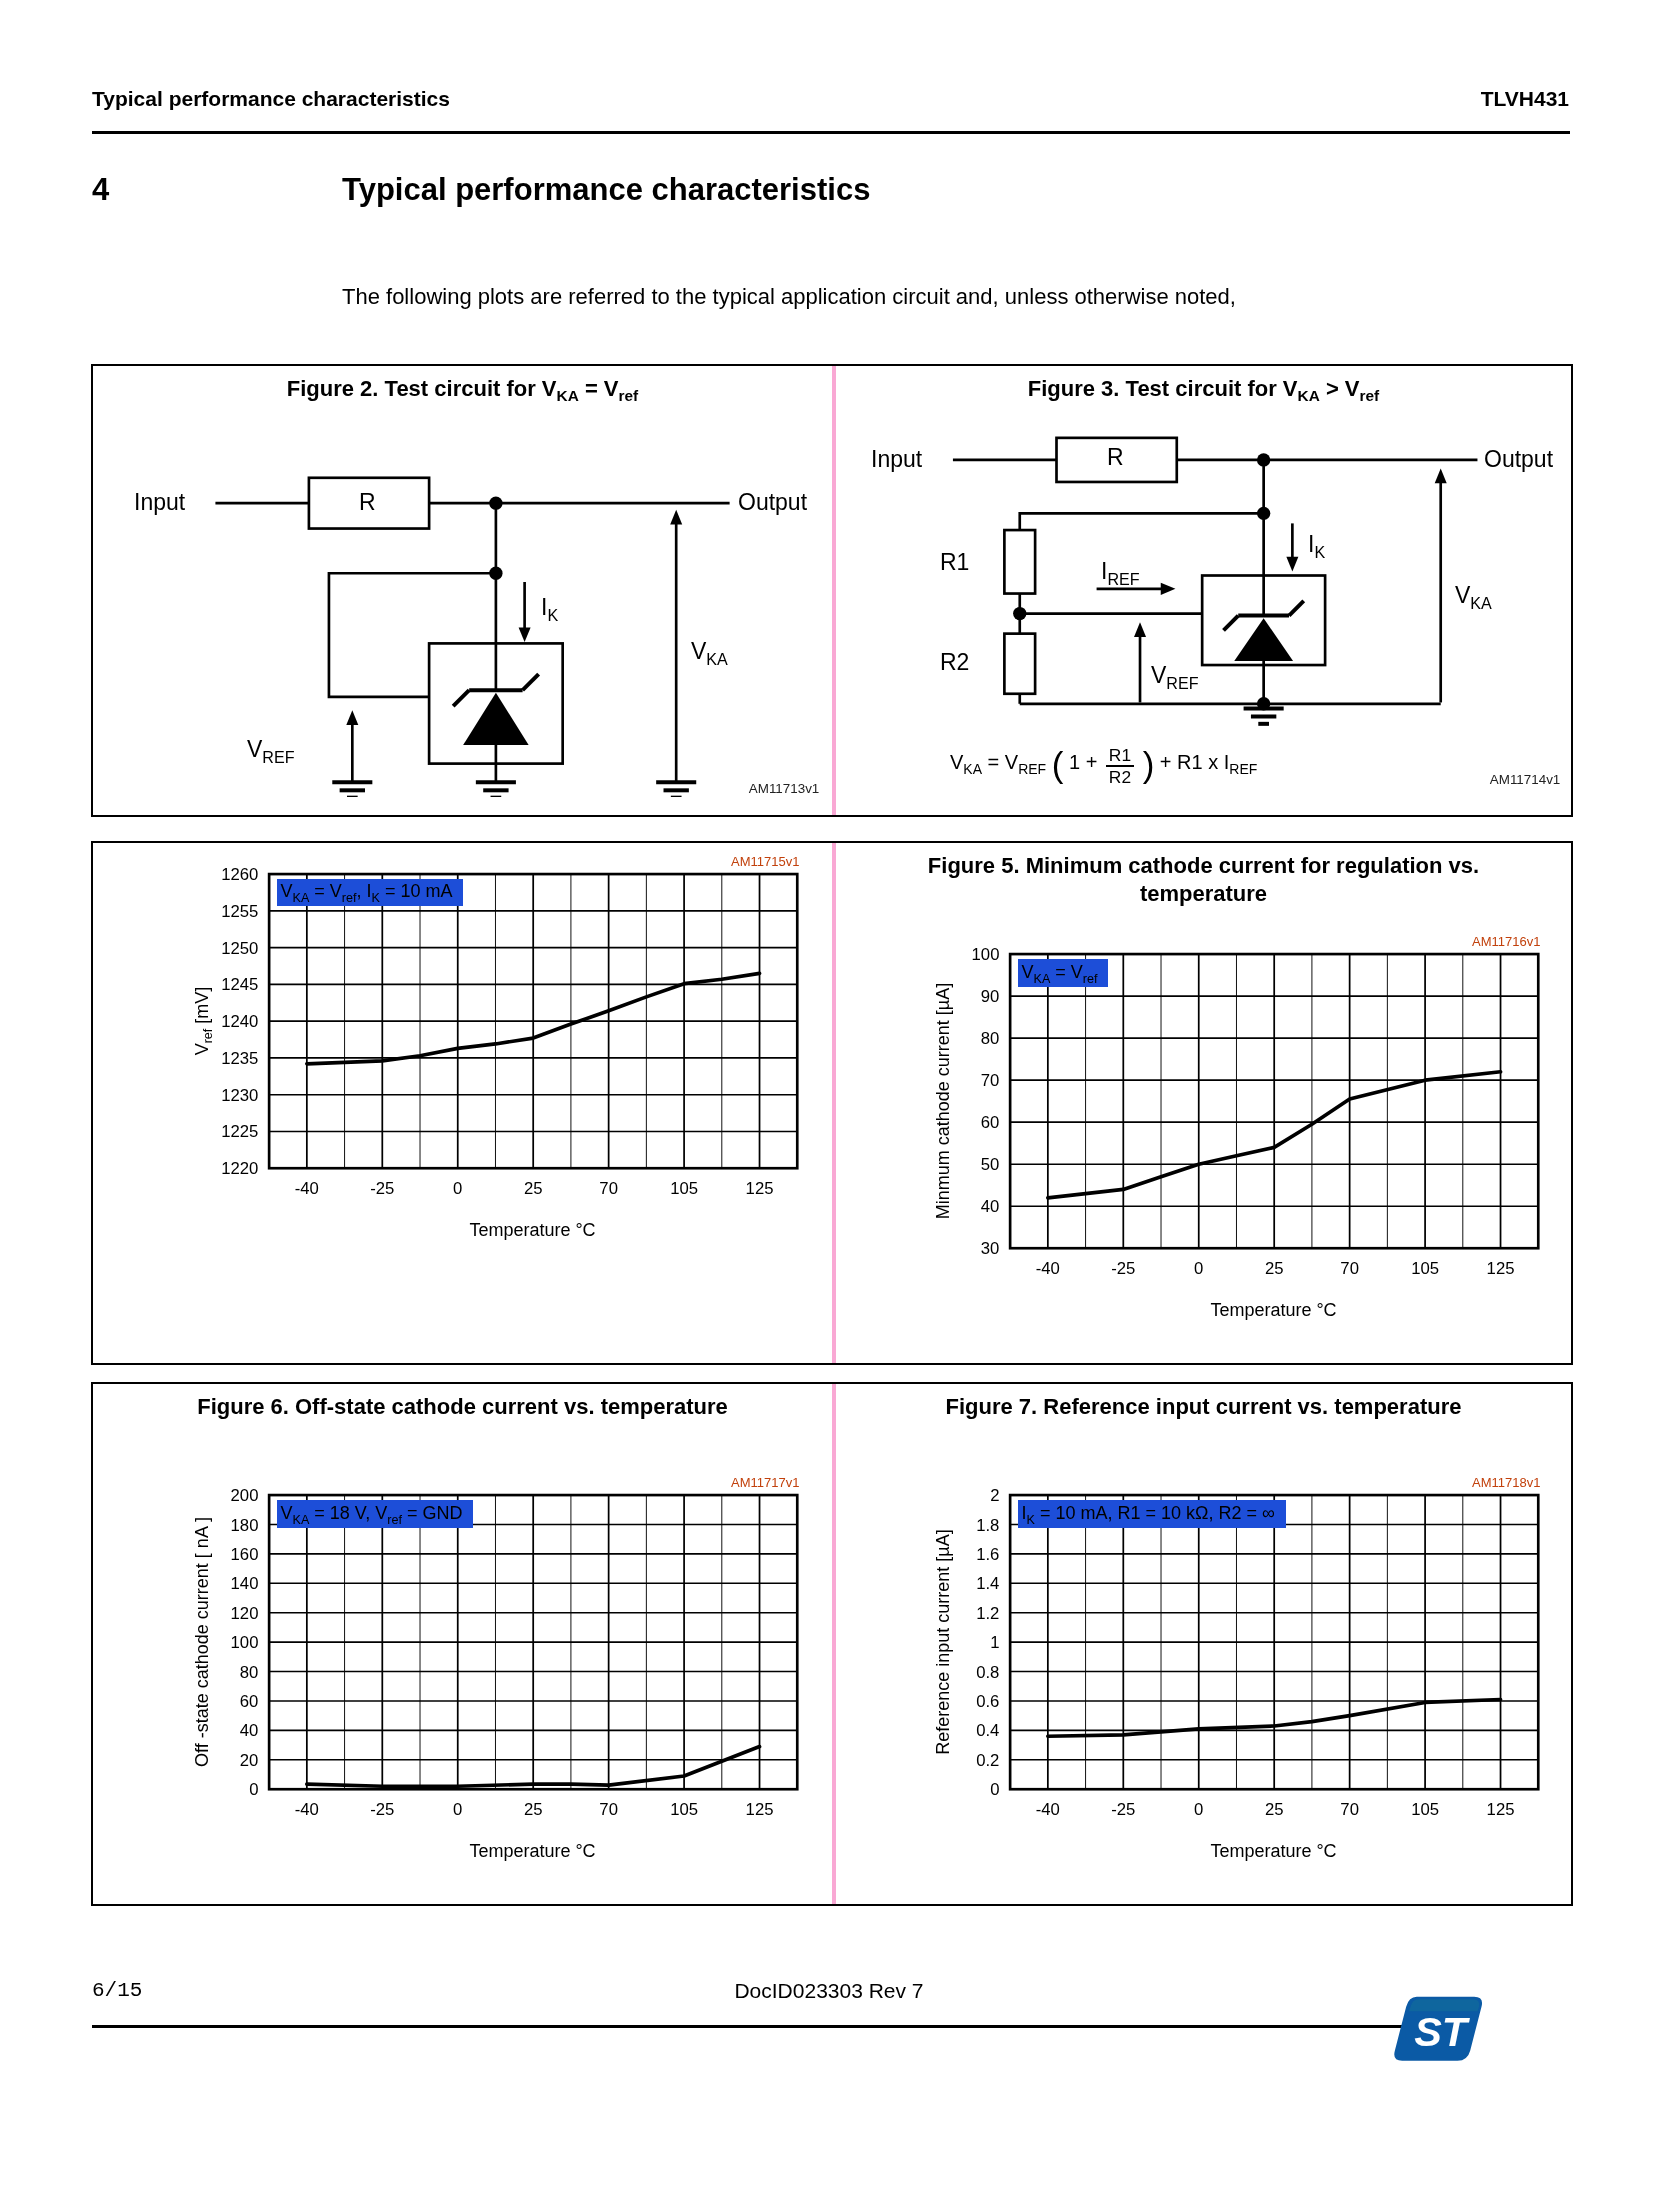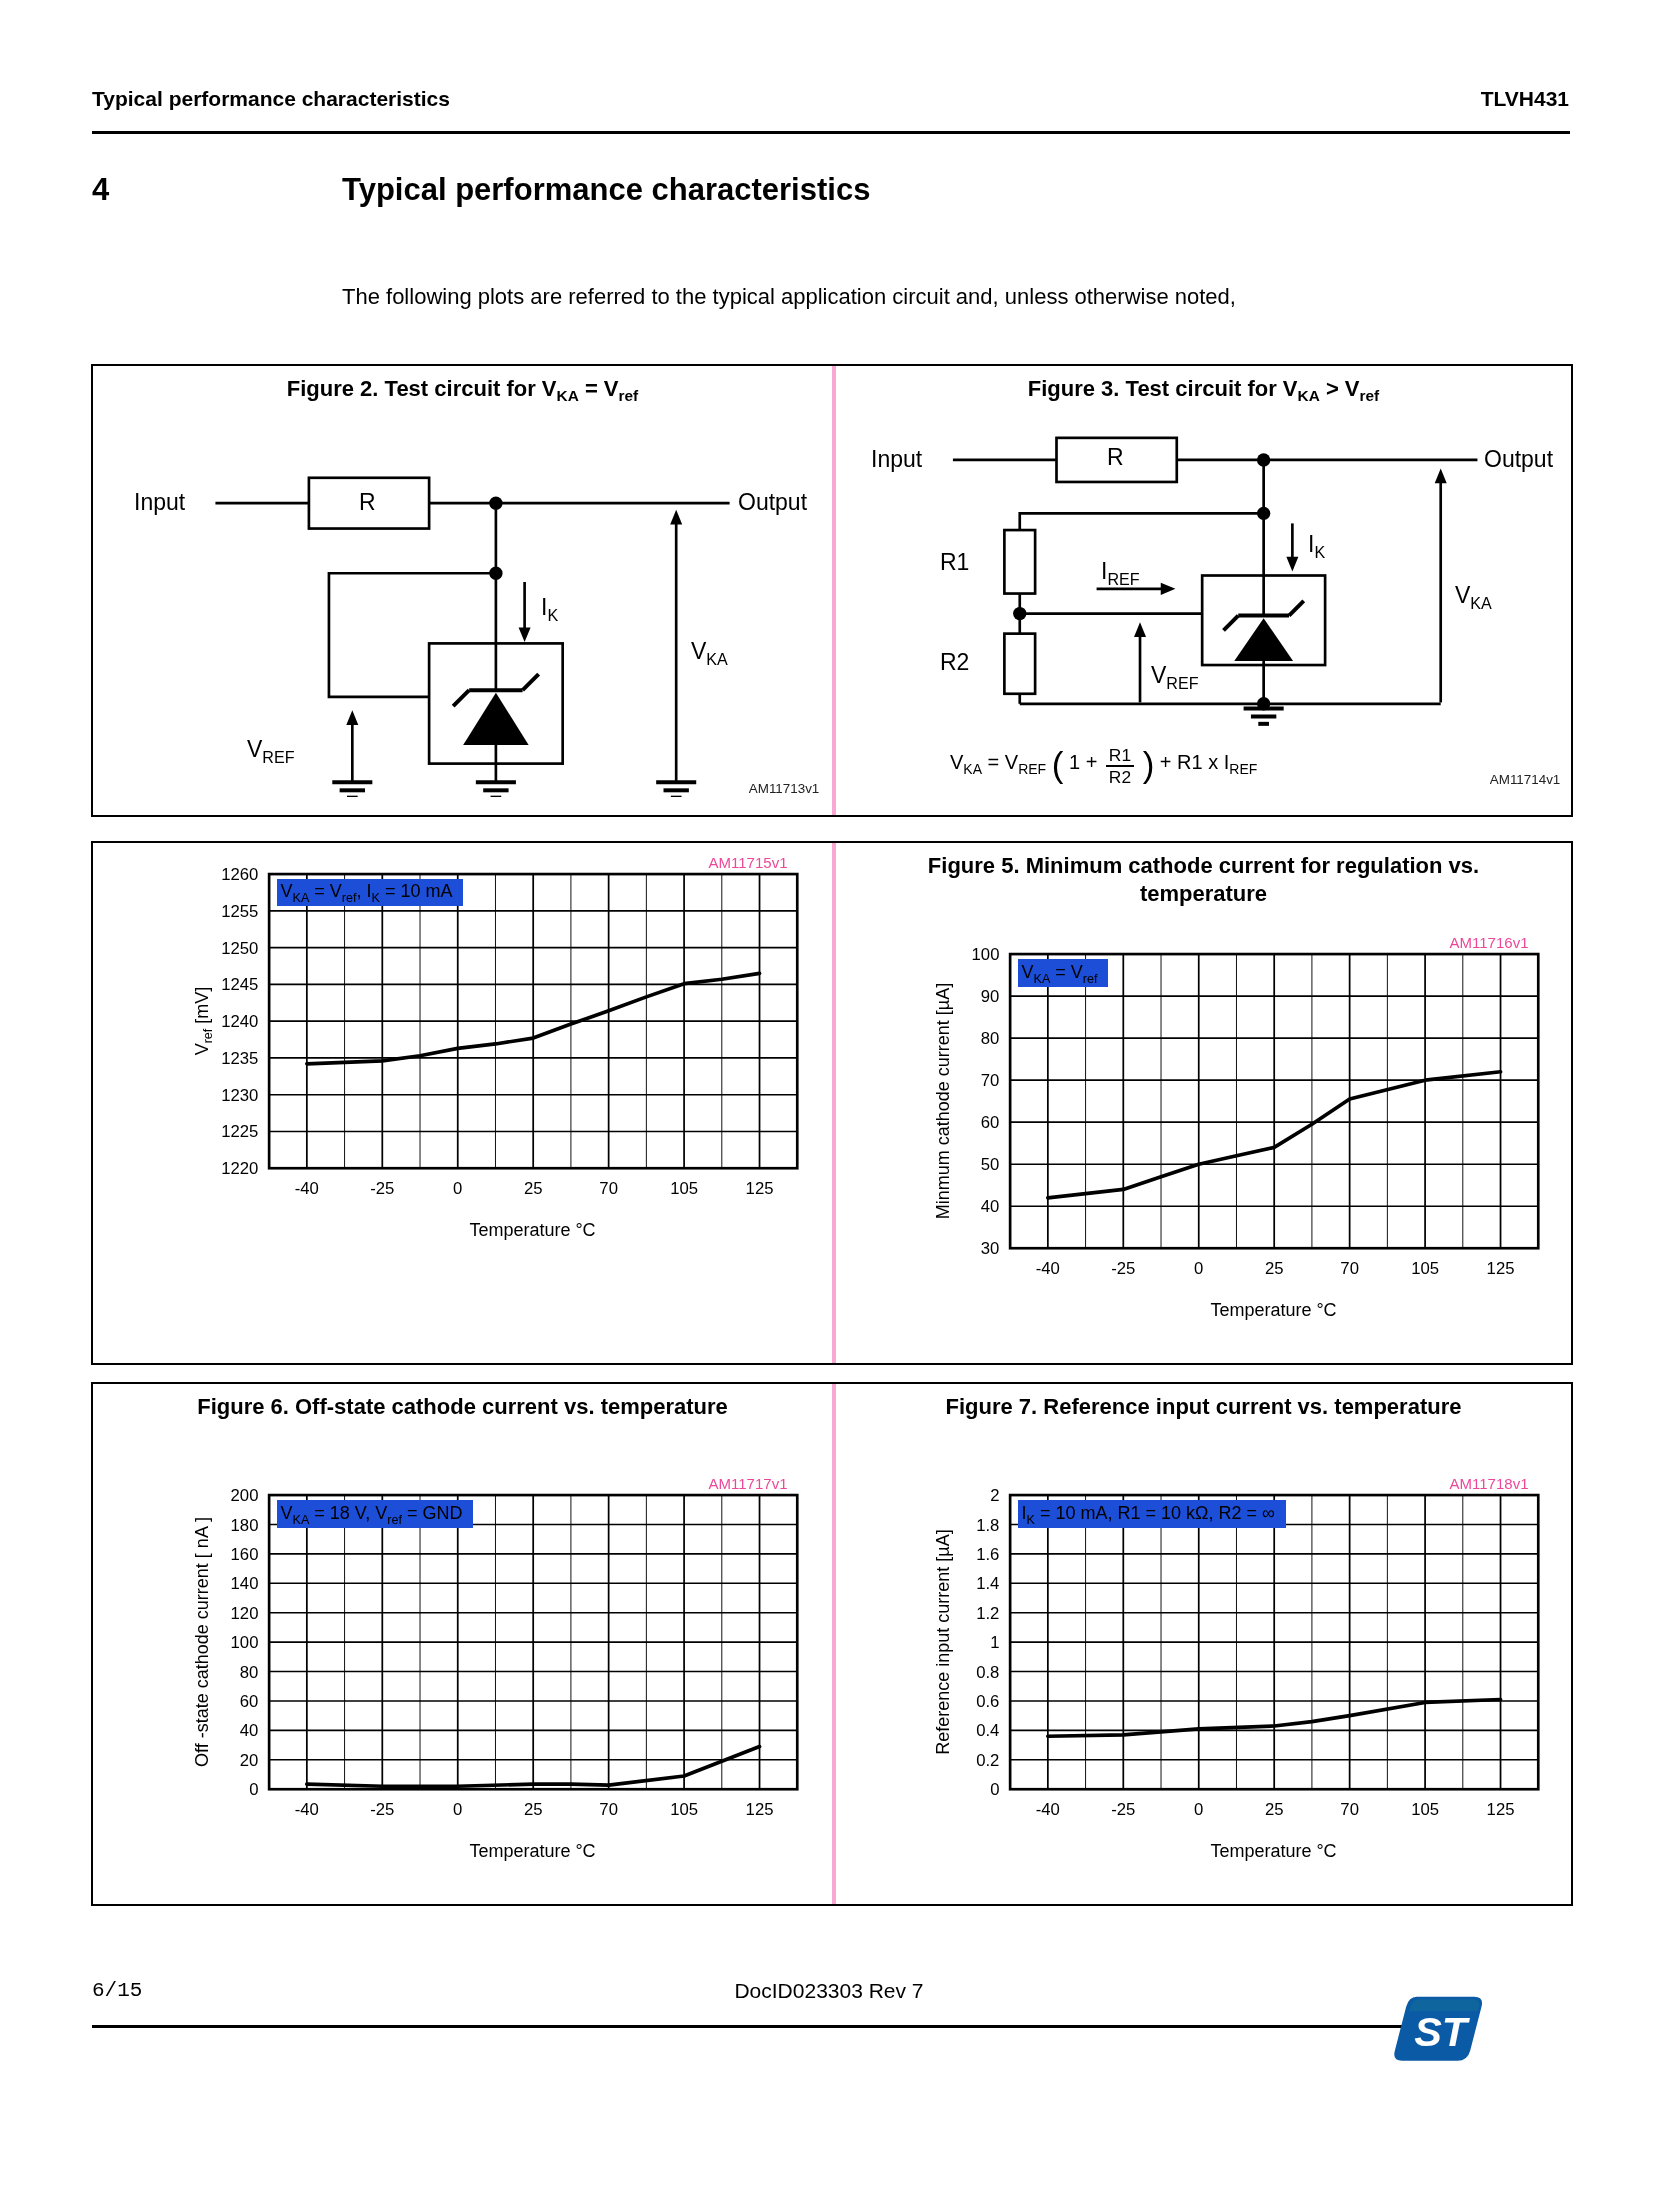--- a/index.html
+++ b/index.html
@@ -34,21 +34,21 @@
   .formula-row{position:relative;height:47px;font-size:20px;}
   .formula{position:absolute;left:114px;top:1.3px;white-space:nowrap;}
   .paren{font-size:35px;font-weight:normal;vertical-align:-0.22em;}
   .frac{display:inline-block;text-align:center;vertical-align:-0.75em;font-size:17.4px;line-height:1.05;margin:0 2.7px;}
   .frac .num{display:block;border-bottom:2px solid #000;padding:0 3.3px 0.7px 3.3px;}
   .frac .den{display:block;padding-top:0.7px;}
   
   .chart{position:relative;width:722px;height:413px;margin:2.7px auto 0 auto;}
   .chart svg{display:block;font-family:"Liberation Sans",sans-serif;}
   .chart-anno{position:absolute;left:175px;top:33px;background:#1d4ed8;font-size:18px;padding:2.7px 10.7px 4px 4px;white-space:nowrap;}
-  .chart-wm{position:absolute;right:36px;top:8px;font-size:15px;color:#ec4899;}
+  .chart-wm{position:absolute;right:24px;top:8px;font-size:13px;color:#c2410c;}
   .chart-ylab{position:absolute;left:100px;top:175px;transform:translate(-50%,-50%) rotate(-90deg);font-size:18px;white-space:nowrap;}
   .chart-xlab{position:absolute;left:431px;transform:translateX(-50%);top:374px;font-size:18px;white-space:nowrap;}
 </style>
 </head>
 <body>
 
 <div class="hdr-left">Typical performance characteristics</div>
 <div class="hdr-right">TLVH431</div>
 <div class="hdr-rule"></div>
 

